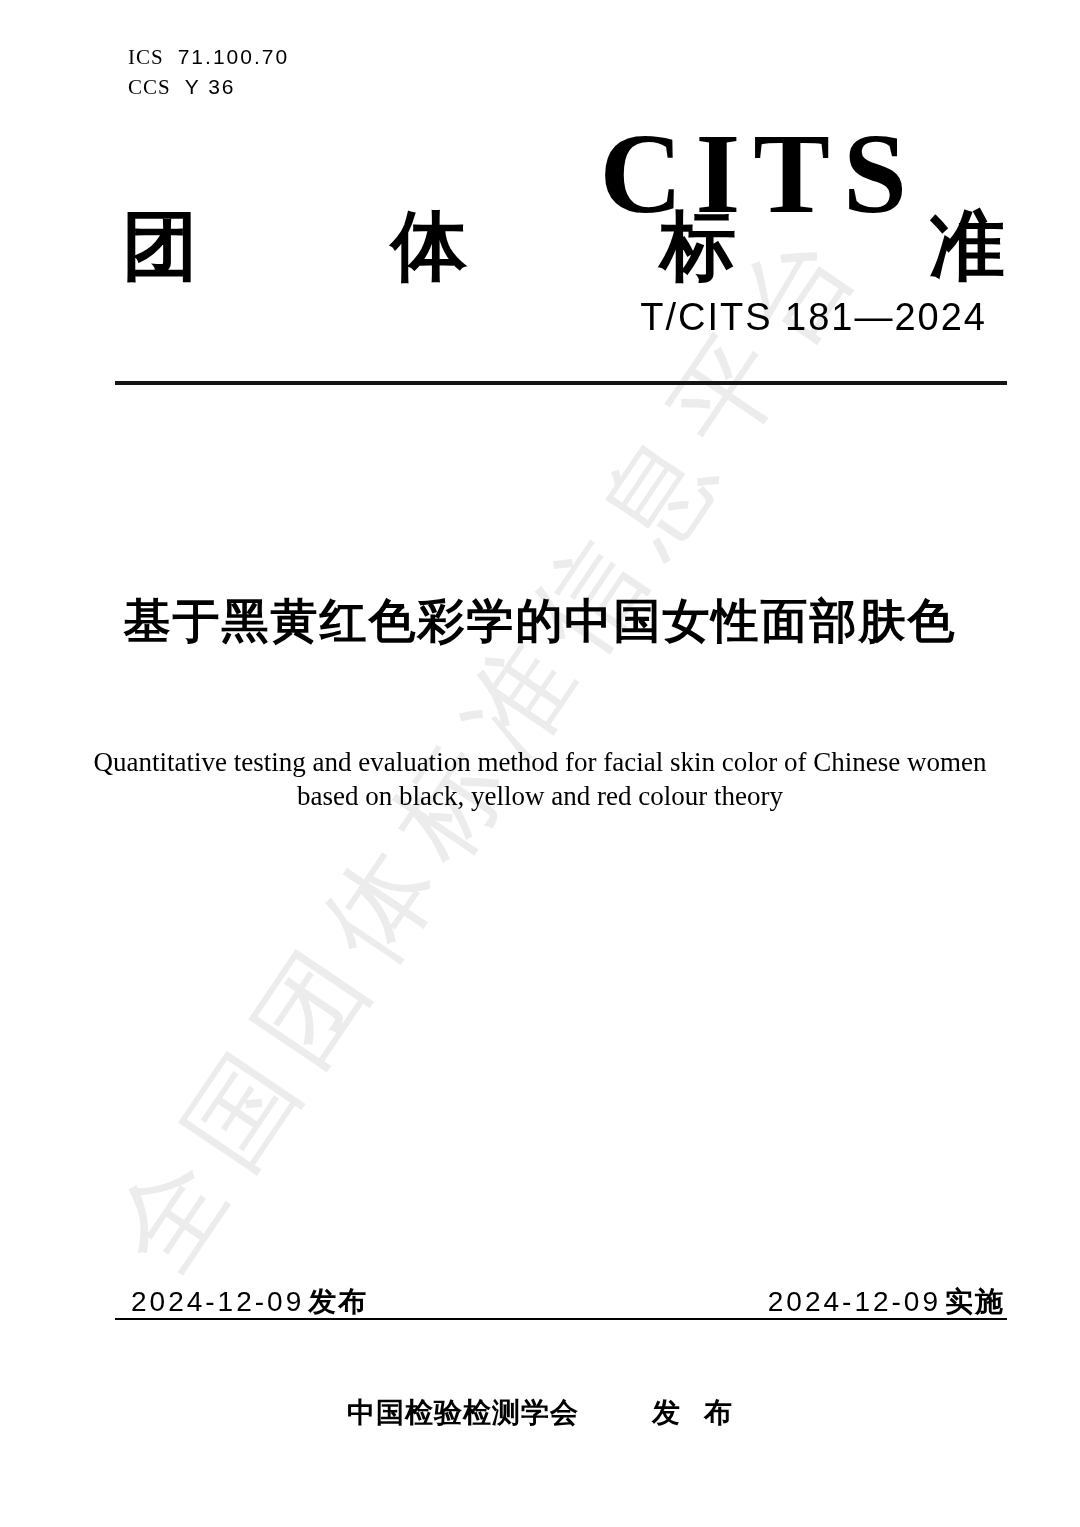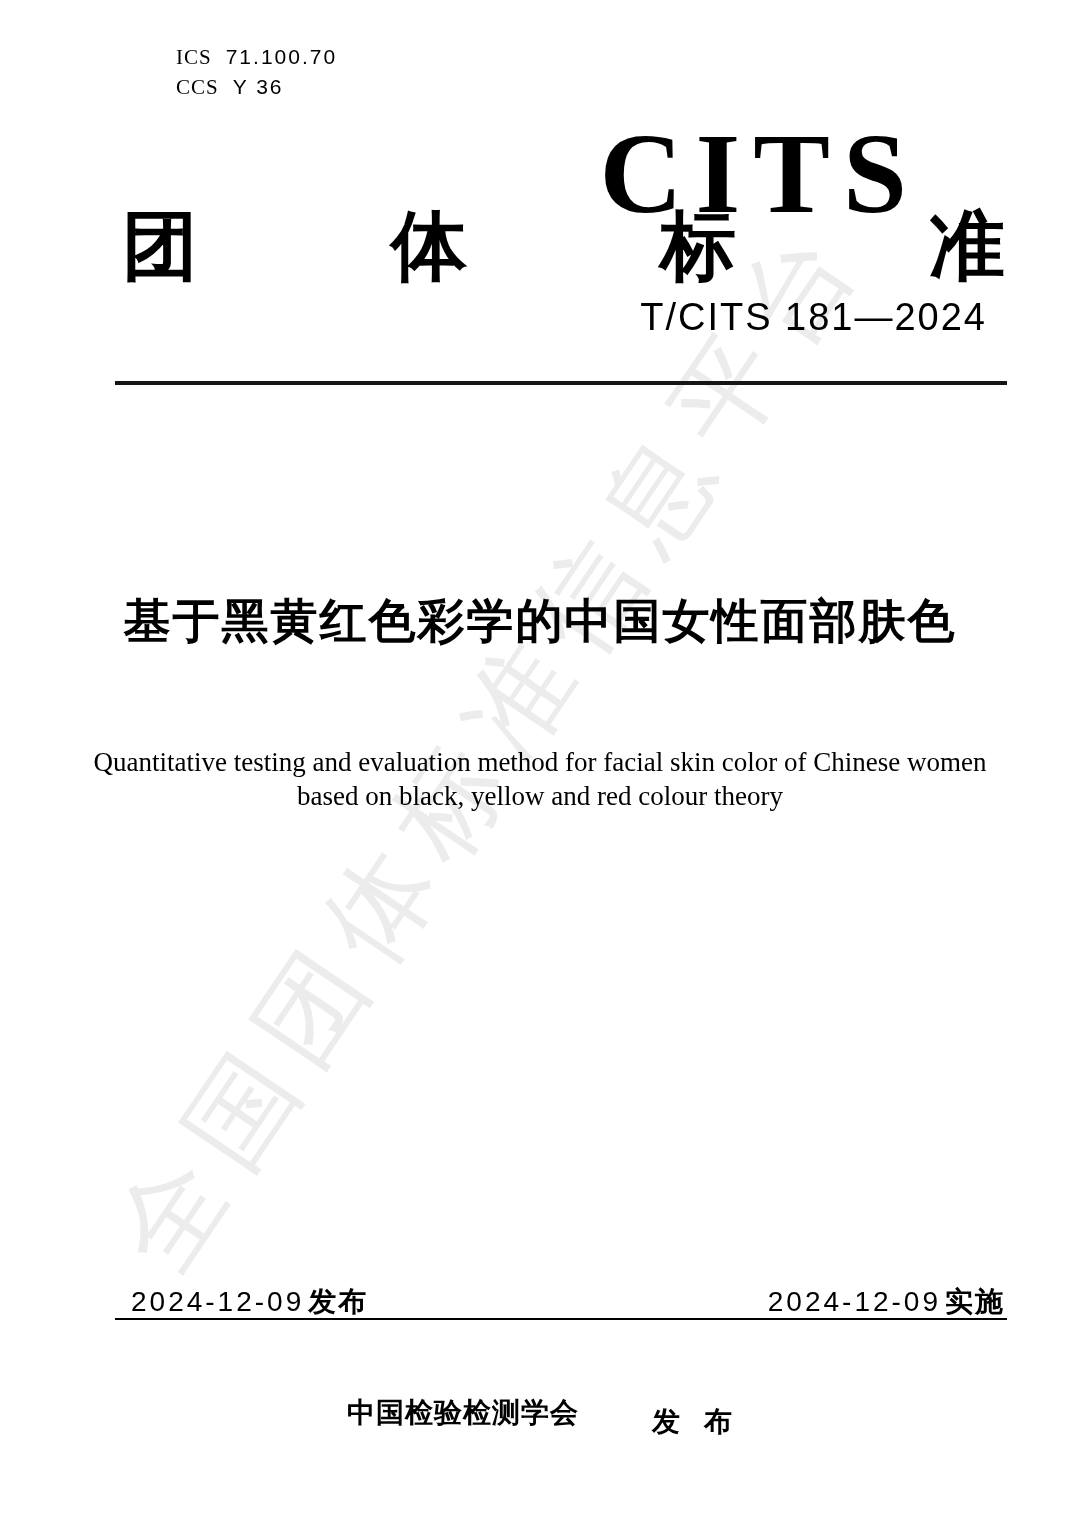--- a/index.html
+++ b/index.html
@@ -38,21 +38,20 @@
   }
 
   .layer { position: absolute; z-index: 1; }
 
   
   .meta {
     left: 128px;
     top: 42px;
     font-size: 21px;
     line-height: 30px;
-    margin-left: 48px;
   }
   .meta .label {
     font-family: "Liberation Serif", serif;
     letter-spacing: 1px;
   }
   .meta .value {
     font-family: "Liberation Sans", sans-serif;
     letter-spacing: 2px;
     margin-left: 14px;
   }
@@ -162,21 +161,21 @@
     top: 1394px;
     display: flex;
     justify-content: center;
     gap: 73px;
     font-family: "Liberation Sans", sans-serif;
     font-weight: bold;
     font-size: 28px;
     letter-spacing: 1px;
     white-space: nowrap;
   }
-  .publisher .action { word-spacing: 14px; margin-top: 9px; }
+  .publisher .action { word-spacing: 14px; }
 </style>
 </head>
 <body>
 
 <div class="page">
 
   <div class="watermark">全国团体标准信息平台</div>
 
   <div class="layer meta">
     <div>

